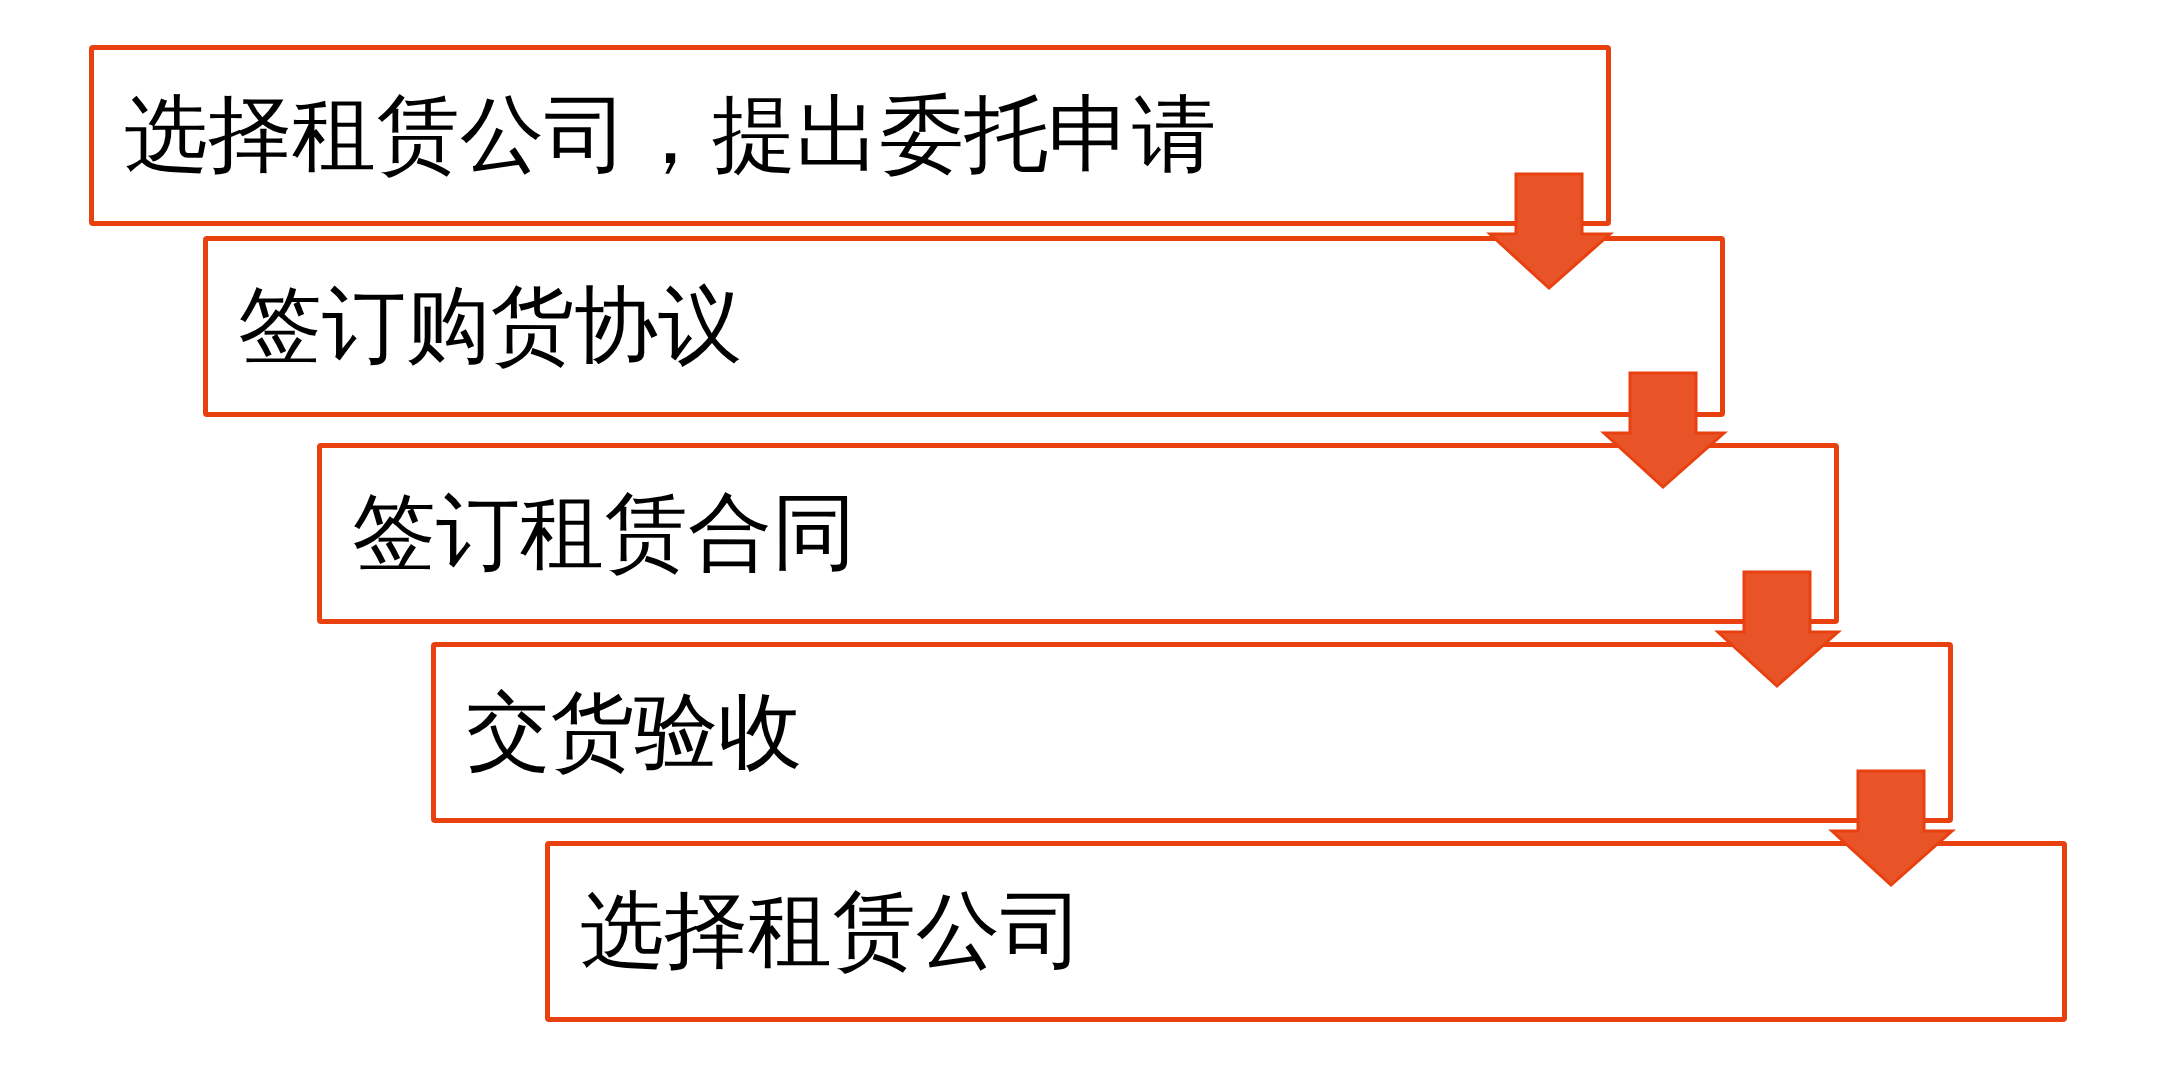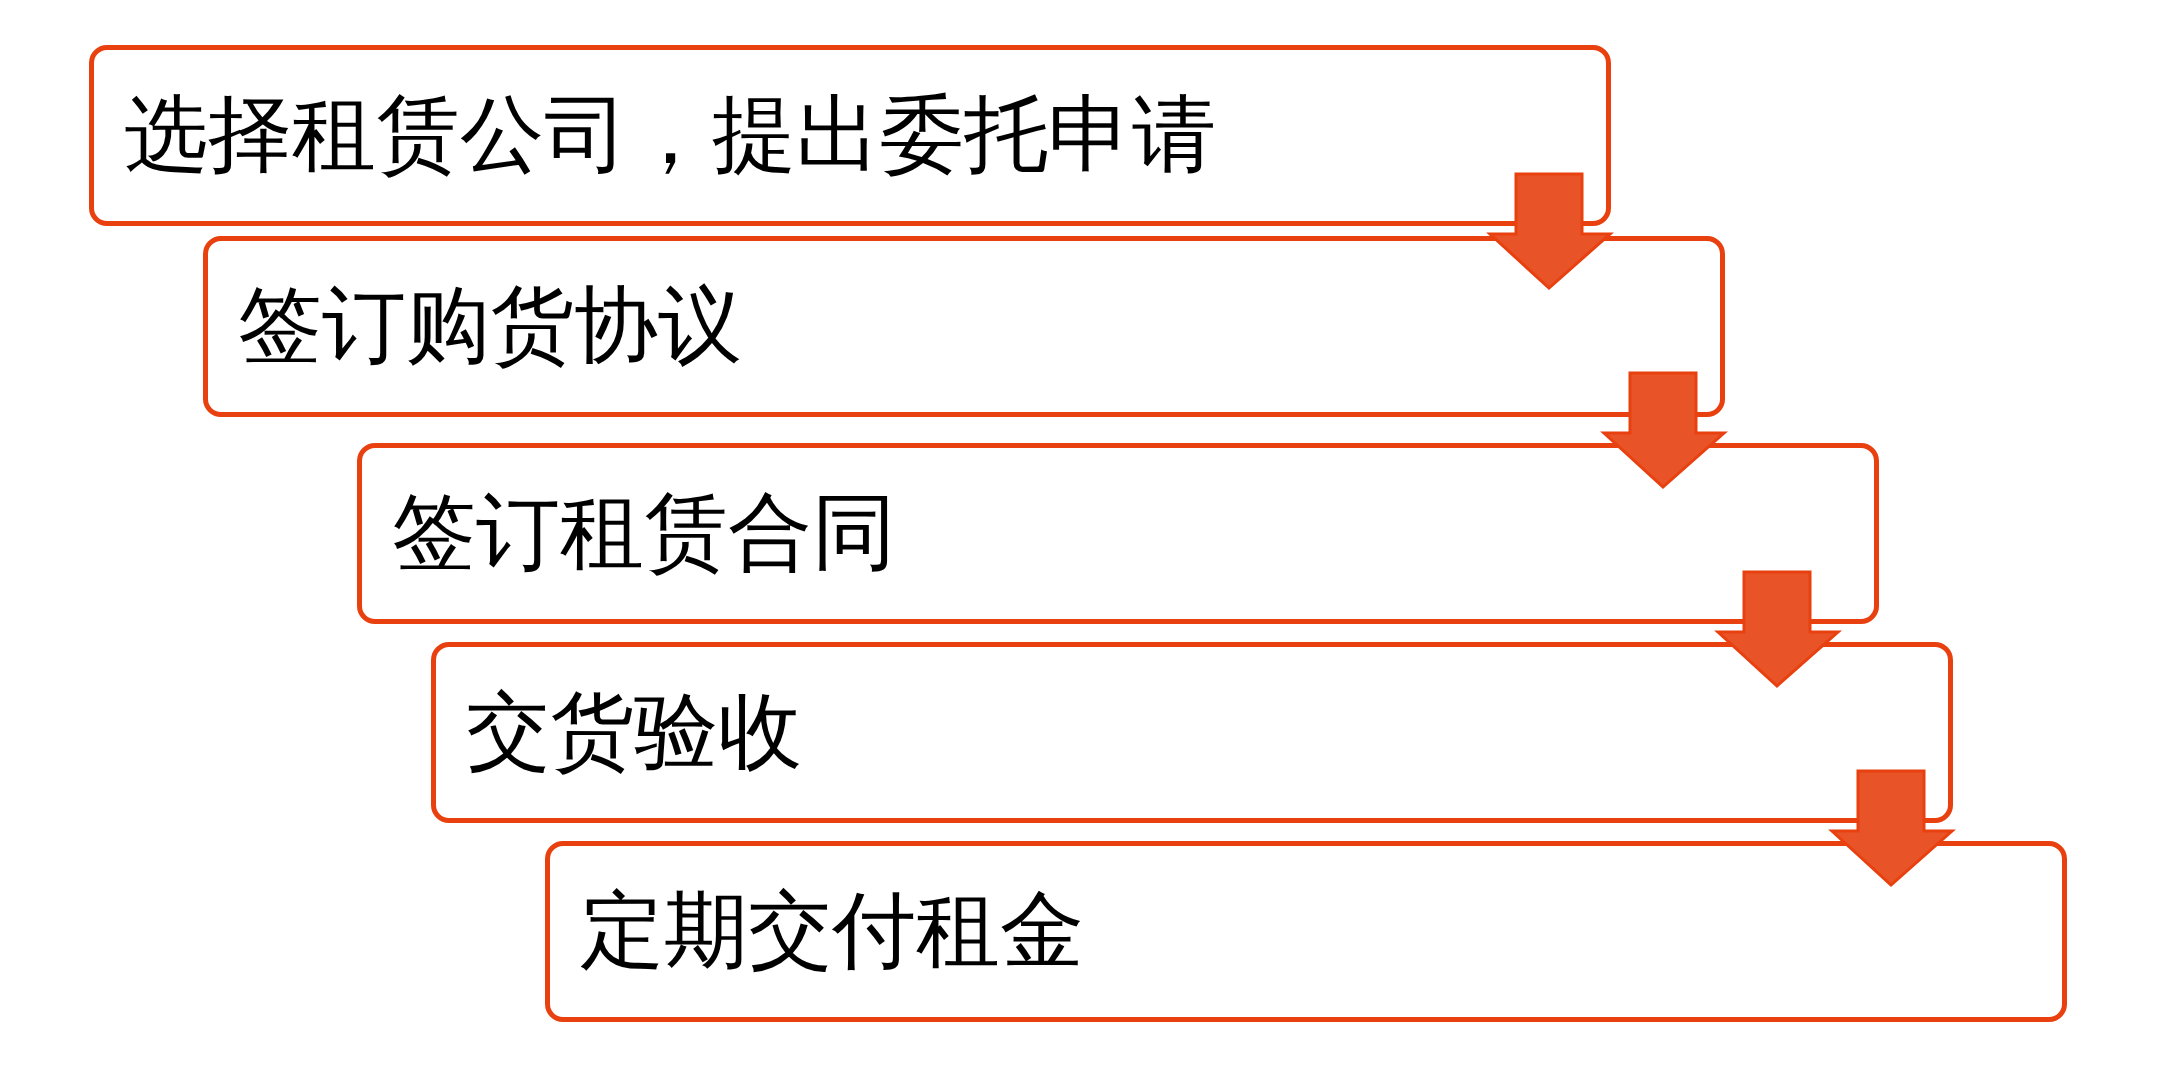--- a/index.html
+++ b/index.html
@@ -1,41 +1,41 @@
 <!DOCTYPE html>
 <html><head>
 <meta charset="utf-8">
 <style>
   html, body { margin:0; padding:0; background:#ffffff; }
   body { width:2164px; height:1075px; position:relative; overflow:hidden;
          font-family:"DejaVu Serif","Liberation Serif",serif; }
   .step { position:absolute; width:1512px; height:171px; border:5px solid #E8400F;
-          border-radius:18px; background:#fff; box-sizing:content-box; }
+          border-radius:4px; background:#fff; box-sizing:content-box; }
   .step-label { position:absolute; left:30px; top:24px; font-size:84px; line-height:120px;
                 color:#000; white-space:nowrap; }
   svg.arrow { position:absolute; width:124px; height:118px; overflow:visible; }
 </style>
 </head>
 <body>
 
 <div>
   <div class="step" style="left:89px;top:45px;">
     <span class="step-label">选择租赁公司，提出委托申请</span>
   </div>
   <div class="step" style="left:203px;top:236px;">
     <span class="step-label">签订购货协议</span>
   </div>
-  <div class="step" style="left:317px;top:443px;margin-left:40px;">
+  <div class="step" style="left:317px;top:443px;">
     <span class="step-label">签订租赁合同</span>
   </div>
   <div class="step" style="left:431px;top:642px;text-align:center;">
     <span class="step-label">交货验收</span>
   </div>
   <div class="step" style="left:545px;top:841px;">
-    <span class="step-label">定期交付租金</span>
+    <span class="step-label">选择租赁公司</span>
   </div>
 
   <svg class="arrow" style="left:1488px;top:172px;" viewBox="0 0 124 118">
     <polygon points="28,2 94,2 94,62 122,62 61,116 2,62 28,62" fill="#E85428" stroke="#E8400F" stroke-width="3"></polygon>
   </svg>
   <svg class="arrow" style="left:1602px;top:371px;" viewBox="0 0 124 118">
     <polygon points="28,2 94,2 94,62 122,62 61,116 2,62 28,62" fill="#E85428" stroke="#E8400F" stroke-width="3"></polygon>
   </svg>
   <svg class="arrow" style="left:1716px;top:570px;" viewBox="0 0 124 118">
     <polygon points="28,2 94,2 94,62 122,62 61,116 2,62 28,62" fill="#E85428" stroke="#E8400F" stroke-width="3"></polygon>

